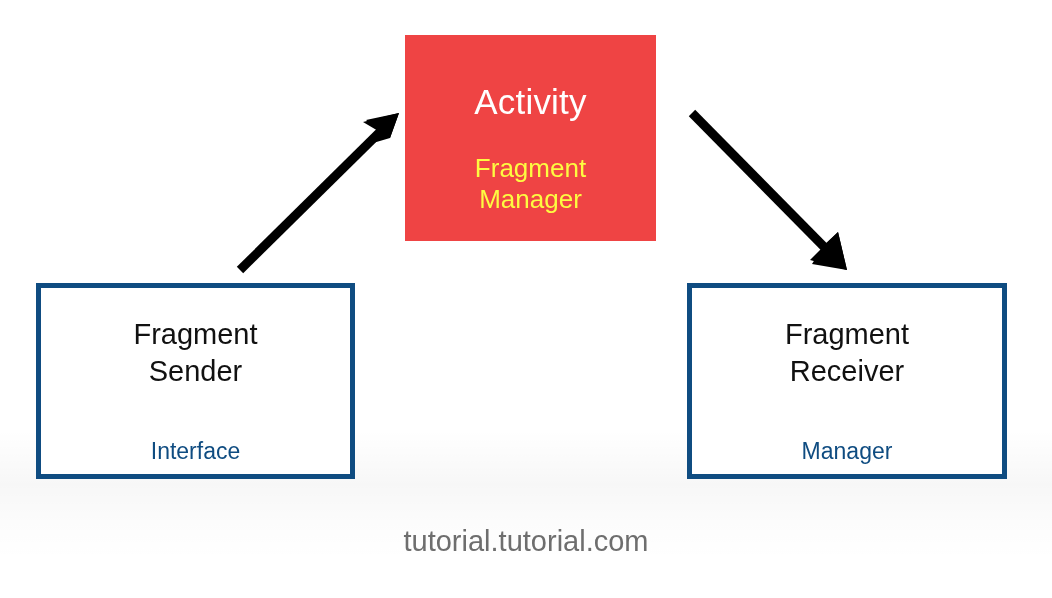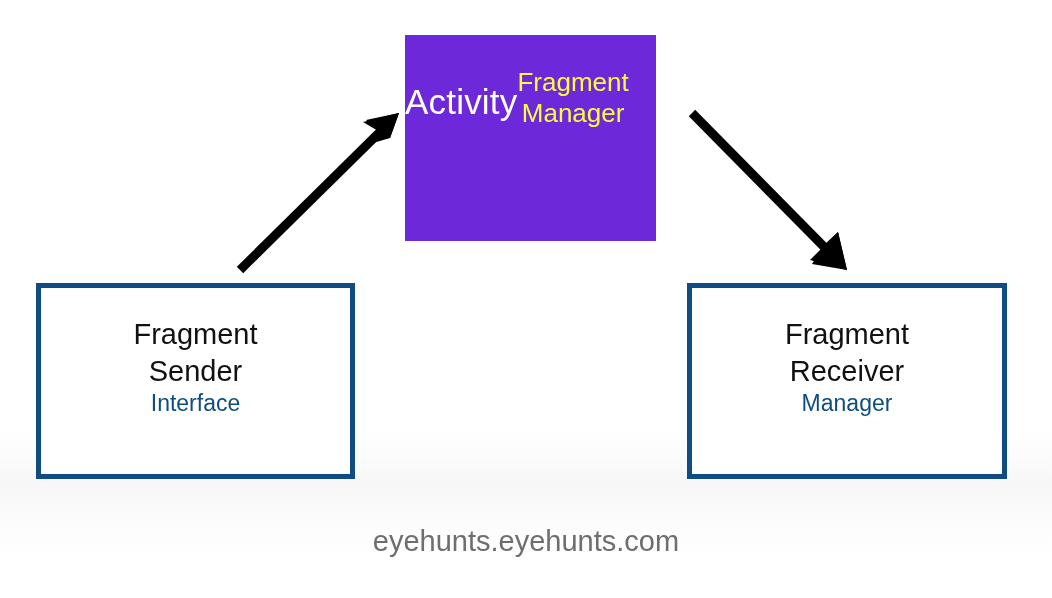--- a/index.html
+++ b/index.html
@@ -32,24 +32,24 @@
     pointer-events: none;
   }
 
   
   .node-activity {
     position: absolute;
     left: 405px;
     top: 35px;
     width: 251px;
     height: 206px;
-    background: #6d28d9;
+    background: #ef4444;
     display: flex;
-    flex-direction: row;
-    align-items: flex-start;
+    flex-direction: column;
+    align-items: center;
     box-sizing: border-box;
   }
   .activity-title {
     color: #ffffff;
     font-size: 35px;
     line-height: 38px;
     font-weight: 400;
     margin-top: 48px;
     letter-spacing: 0.2px;
   }
@@ -87,20 +87,21 @@
     text-align: center;
     margin-top: 28px;
     white-space: pre-line;
   }
   .fragment-sub {
     color: #0f4c81;
     font-size: 23px;
     line-height: 26px;
     font-weight: 400;
     text-align: center;
+    margin-top: 48px;
   }
 
   
   .arrows {
     position: absolute;
     left: 0;
     top: 0;
     width: 1052px;
     height: 598px;
     pointer-events: none;
@@ -152,15 +153,15 @@
       <polygon points="399,113 363,122 390,138" fill="#000000"></polygon>
     </g>
 
     <g>
       <line x1="692" y1="113" x2="833" y2="256" stroke="#000000" stroke-width="9" stroke-linecap="butt"></line>
       <polygon points="847,270 810,260 838,232" fill="#000000"></polygon>
       <polygon points="847,270 812,264 824,245 838,232" fill="#000000"></polygon>
     </g>
   </svg>
 
-  <div class="watermark">eyehunts.eyehunts.com</div>
+  <div class="watermark">tutorial.tutorial.com</div>
 
 </div>
 
 </body></html>

